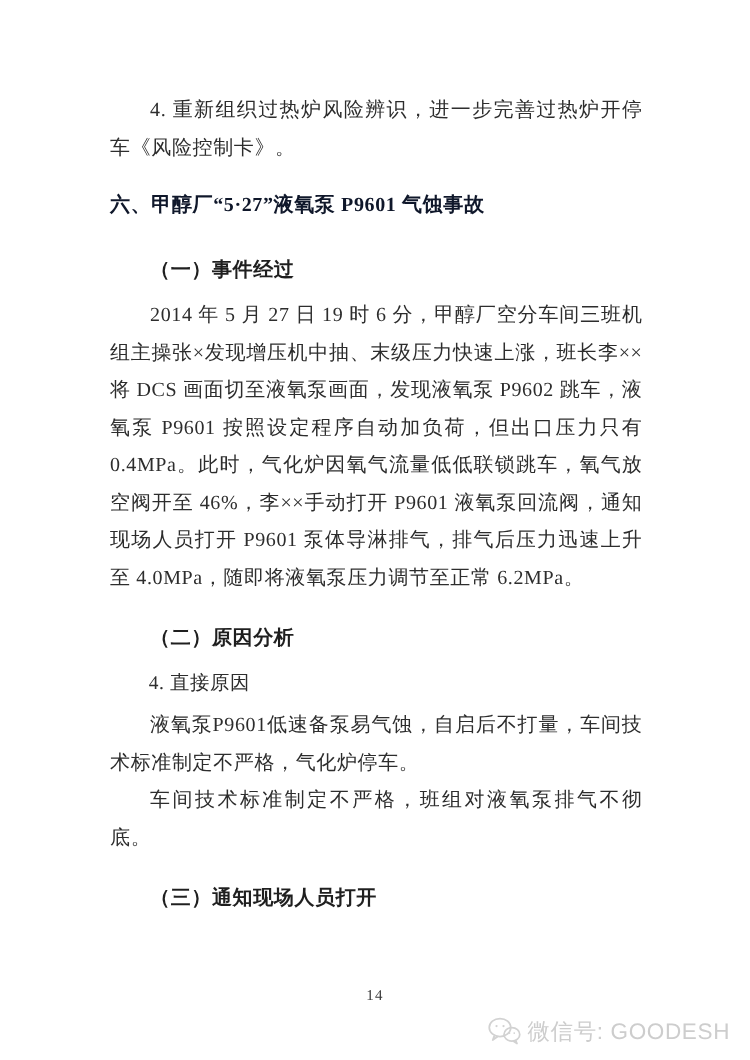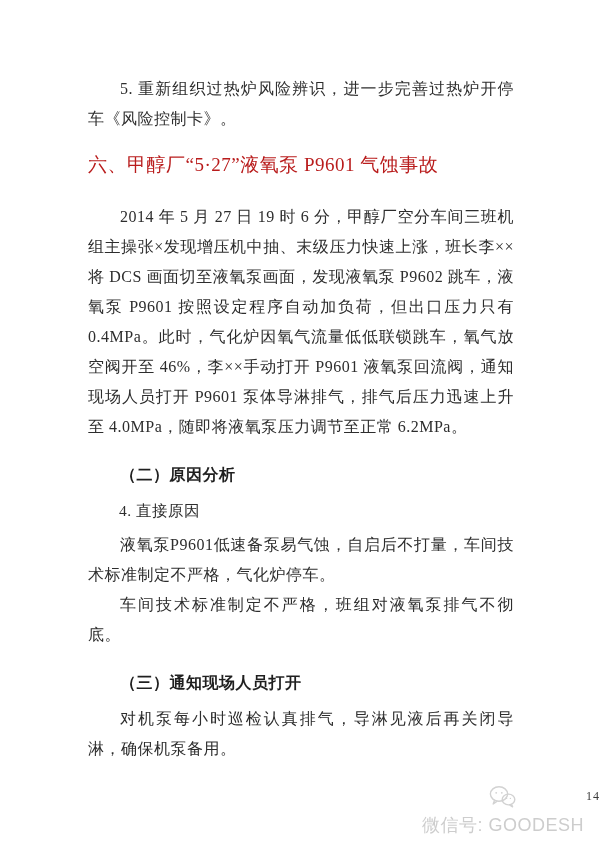--- a/index.html
+++ b/index.html
@@ -22,24 +22,24 @@
   }
   .para {
     font-size: 16px;
     line-height: 30px;
     text-align: justify;
     text-indent: 2em;
     letter-spacing: 0.5px;
     color: #2d2d2d;
   }
   .heading-1 {
-    font-size: 19px;
+    font-size: 16px;
     line-height: 30px;
-    font-weight: normal;
-    color: #b91c1c;
+    font-weight: bold;
+    color: #0f172a;
     margin: 16px 0 22px 0;
     letter-spacing: 0.5px;
   }
   .heading-2 {
     font-size: 16px;
     line-height: 30px;
     font-weight: bold;
     color: #1f1f1f;
     text-indent: 2em;
     margin: 18px 0 6px 0;
@@ -50,57 +50,55 @@
     line-height: 30px;
     text-indent: 2em;
     margin: 6px 0 4px 0;
     letter-spacing: 0.5px;
   }
   .page-number {
     position: absolute;
     bottom: 44px;
     left: 0;
     width: 100%;
-    text-align: right;
+    text-align: center;
     font-size: 12px;
     color: #3a3a3a;
     letter-spacing: 1px;
   }
   .watermark {
     position: absolute;
     right: 16px;
     bottom: 11px;
     display: flex;
-    align-items: center;
     gap: 5px;
     color: #cdcdcd;
     font-family: "Liberation Sans", "DejaVu Sans", sans-serif;
     font-size: 18px;
     letter-spacing: 0.5px;
     text-shadow: 0.5px 0.5px 0 #ffffff;
     user-select: none;
-    flex-direction: column;
   }
   .watermark svg { display: block; }
 </style>
 </head>
 <body>
 
 <div class="page">
 
   <div class="content">
-    <p class="para">5. 重新组织过热炉风险辨识，进一步完善过热炉开停车《风险控制卡》。</p>
+    <p class="para">4. 重新组织过热炉风险辨识，进一步完善过热炉开停车《风险控制卡》。</p>
     <h1 class="heading-1">六、甲醇厂“5·27”液氧泵 P9601 气蚀事故</h1>
+    <h2 class="heading-2">（一）事件经过</h2>
     <p class="para">2014 年 5 月 27 日 19 时 6 分，甲醇厂空分车间三班机组主操张×发现增压机中抽、末级压力快速上涨，班长李××将 DCS 画面切至液氧泵画面，发现液氧泵 P9602 跳车，液氧泵 P9601 按照设定程序自动加负荷，但出口压力只有 0.4MPa。此时，气化炉因氧气流量低低联锁跳车，氧气放空阀开至 46%，李××手动打开 P9601 液氧泵回流阀，通知现场人员打开 P9601 泵体导淋排气，排气后压力迅速上升至 4.0MPa，随即将液氧泵压力调节至正常 6.2MPa。</p>
     <h2 class="heading-2">（二）原因分析</h2>
     <p class="sub-item">4. 直接原因</p>
     <p class="para">液氧泵P9601低速备泵易气蚀，自启后不打量，车间技术标准制定不严格，气化炉停车。</p>
     <p class="para">车间技术标准制定不严格，班组对液氧泵排气不彻底。</p>
     <h2 class="heading-2">（三）通知现场人员打开</h2>
-    <p class="para">对机泵每小时巡检认真排气，导淋见液后再关闭导淋，确保机泵备用。</p>
   </div>
 
   <div class="page-number">14</div>
 
   <div class="watermark">
     <span>
       <svg width="27" height="23" viewBox="0 0 27 23" fill="none" stroke="#d2d2d2" stroke-width="1.4">
         <ellipse cx="10" cy="9" rx="8.6" ry="7.2"></ellipse>
         <path d="M5.5 15.5 L4.2 19 L8.2 16.2" stroke-linejoin="round"></path>
         <ellipse cx="19.5" cy="14.5" rx="6.3" ry="5.4"></ellipse>

